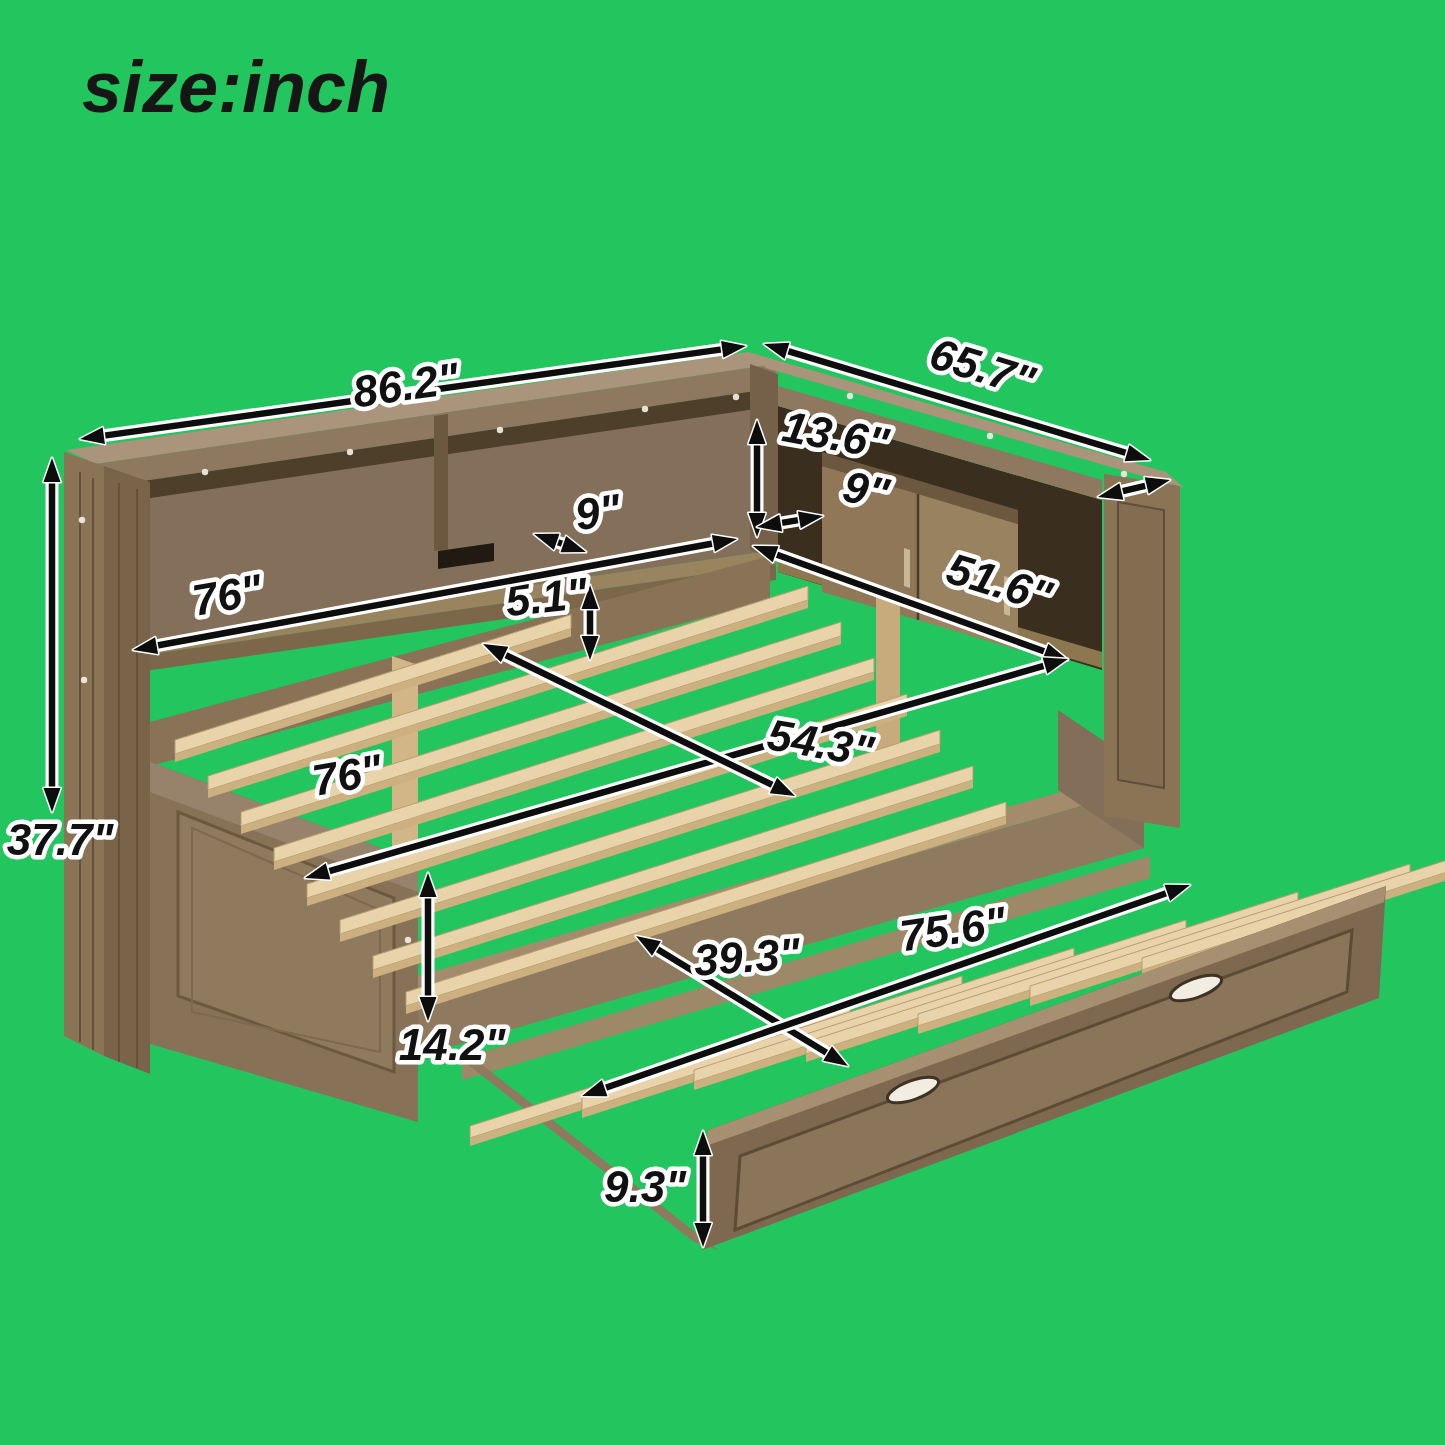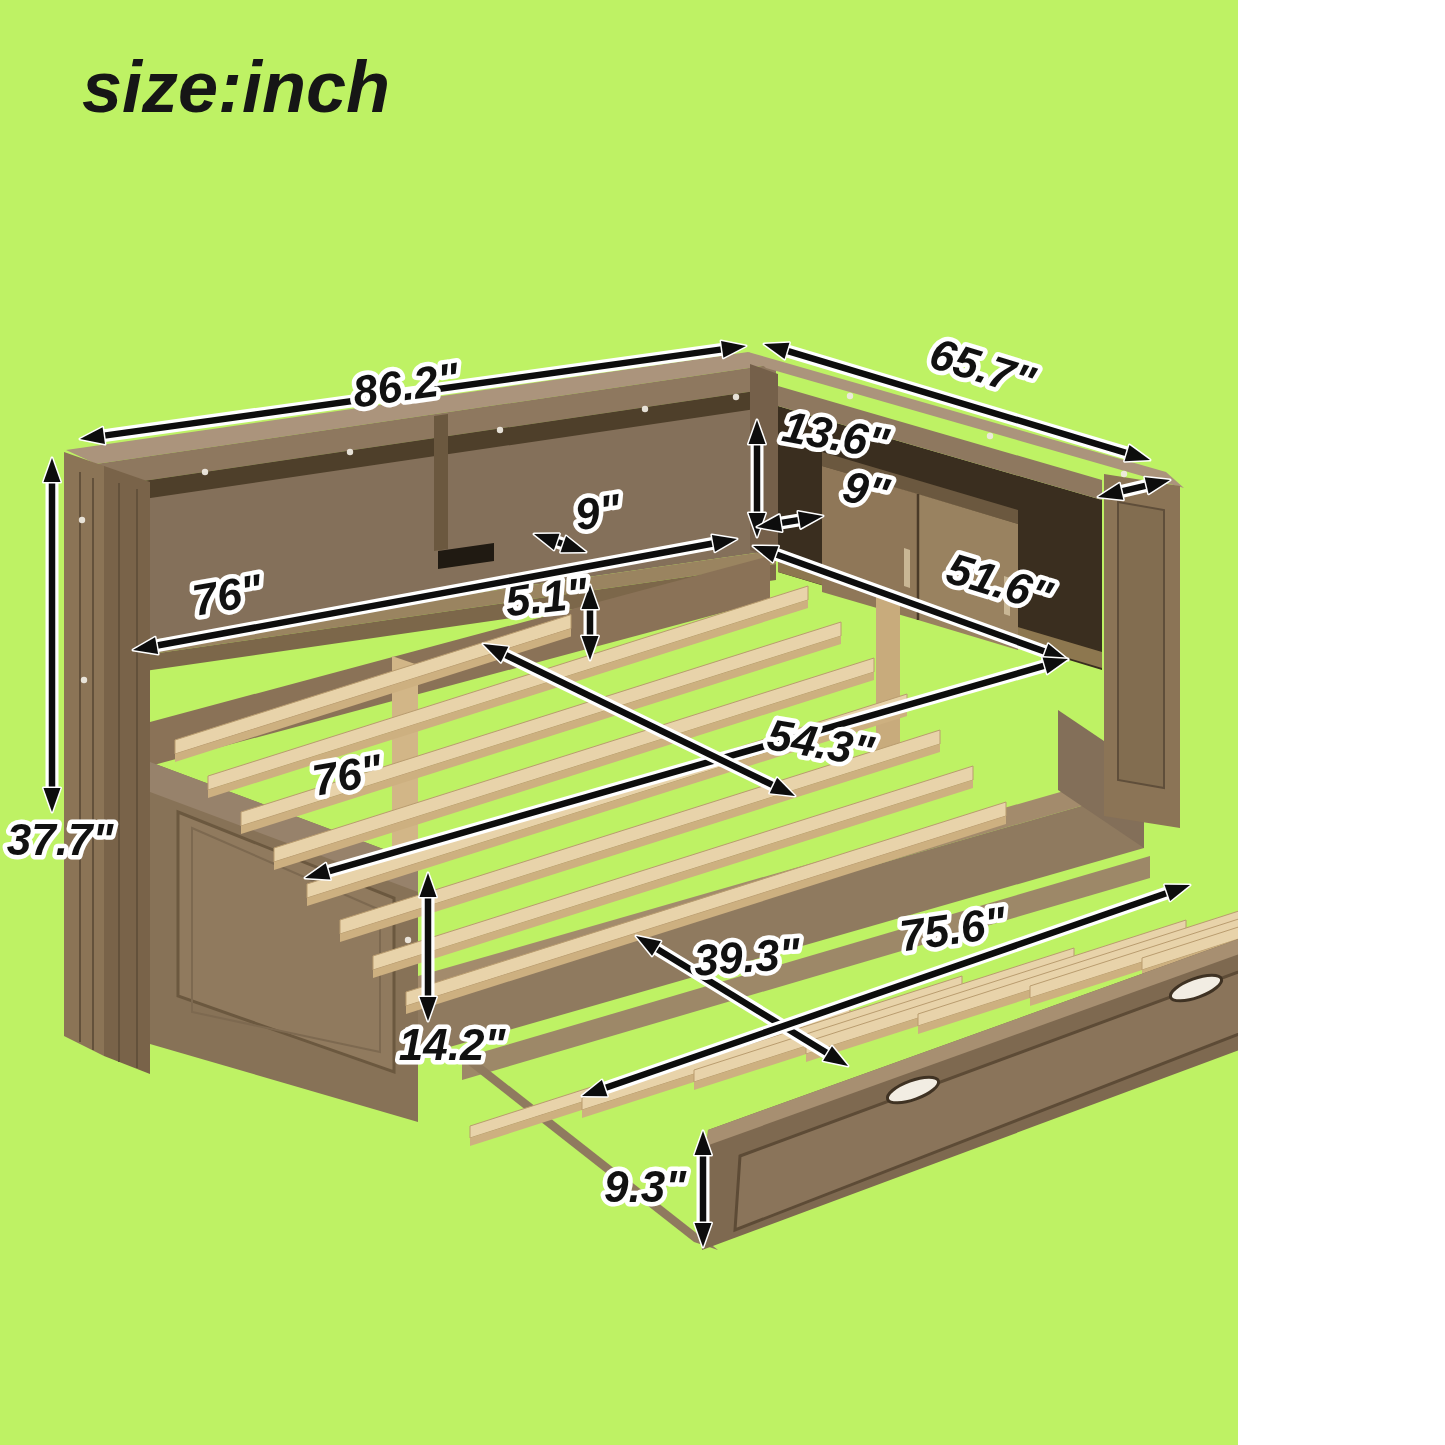--- a/index.html
+++ b/index.html
@@ -1,16 +1,16 @@
 <!DOCTYPE html>
 <html><head>
 <meta charset="utf-8">
 <style>
   html,body{margin:0;padding:0;background:#ffffff;}
-  .stage{width:1238px;height:1445px;position:relative;background:#bef264;overflow:hidden;}
+  .stage{width:1445px;height:1445px;position:relative;background:#22c55e;overflow:hidden;}
   svg{display:block;}
   .dim-label{
     font-family:"Liberation Sans", sans-serif;
     font-weight:bold;
     font-style:italic;
     fill:#111111;
     stroke:#ffffff;
     stroke-width:9px;
     paint-order:stroke;
     stroke-linejoin:round;

